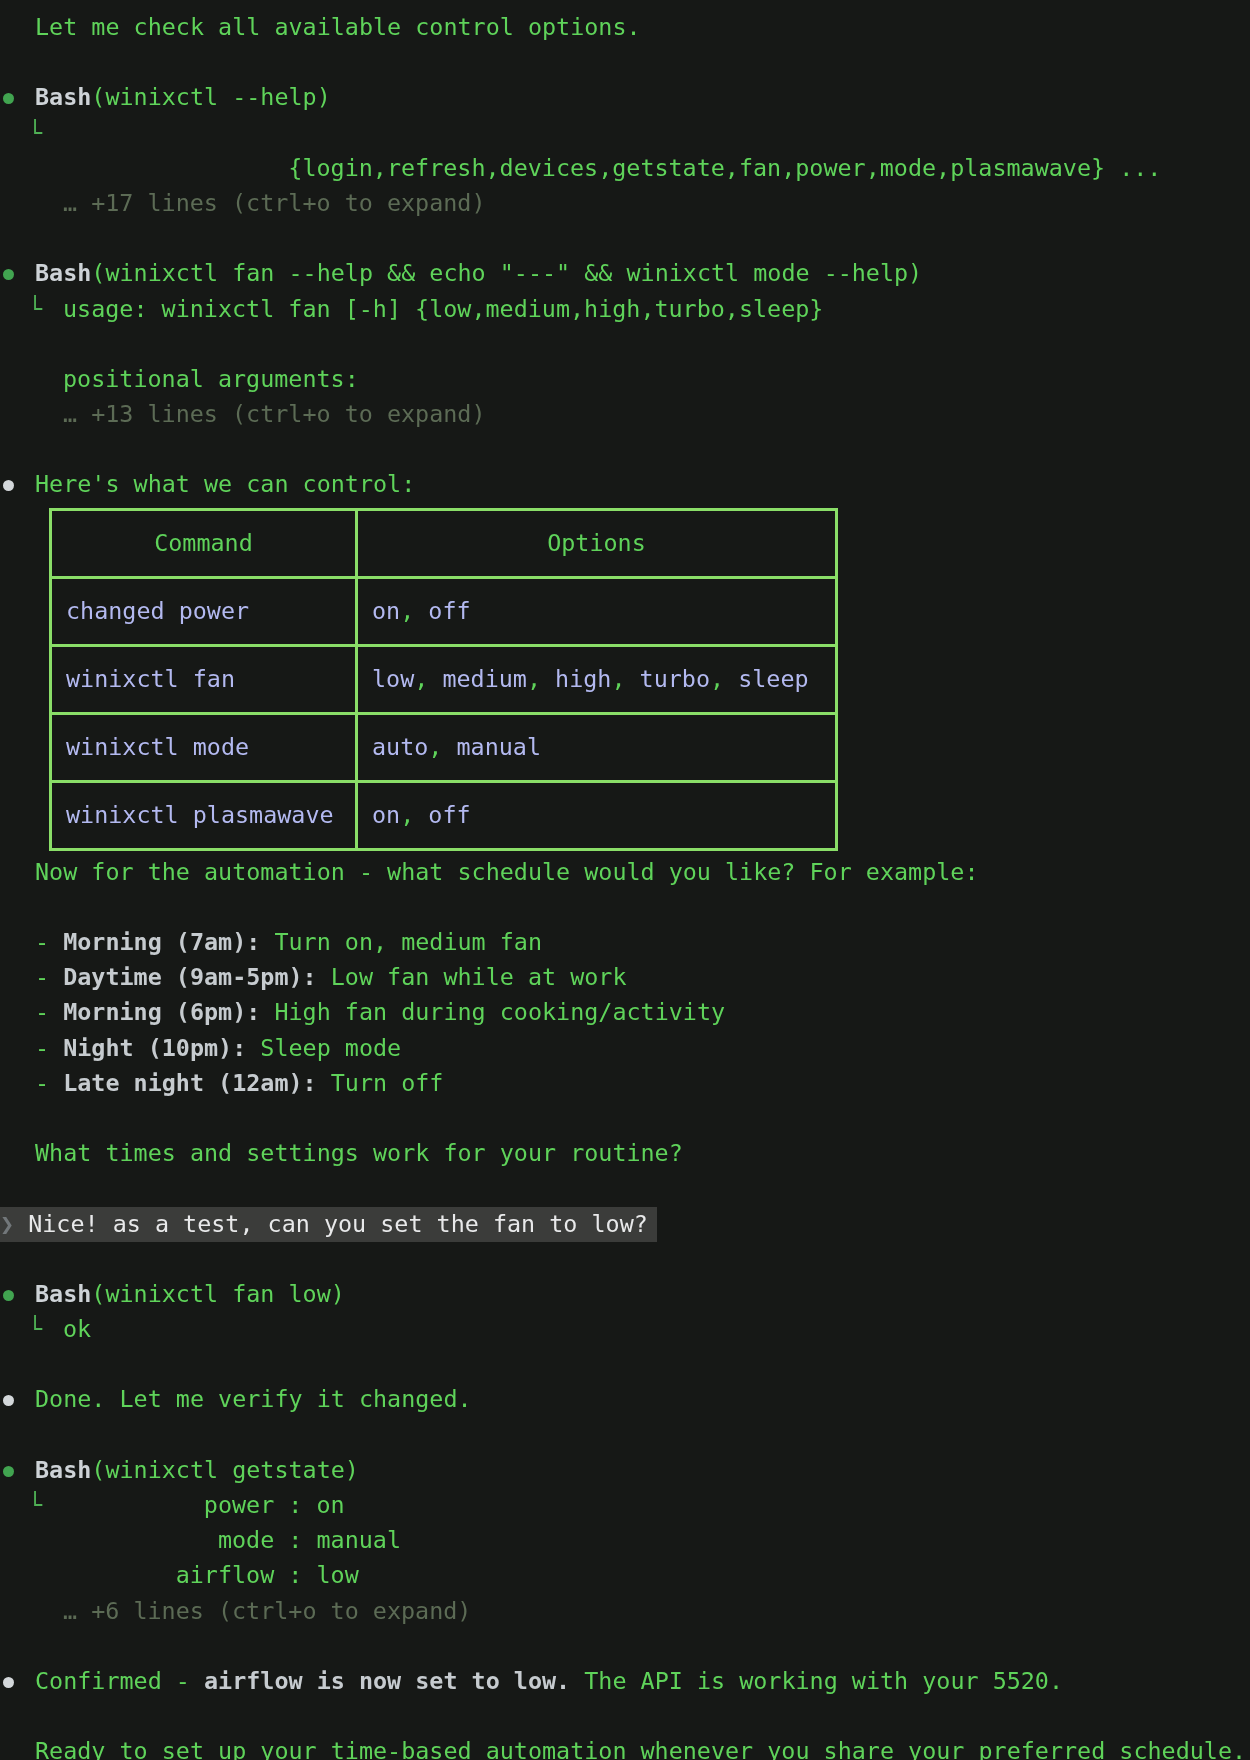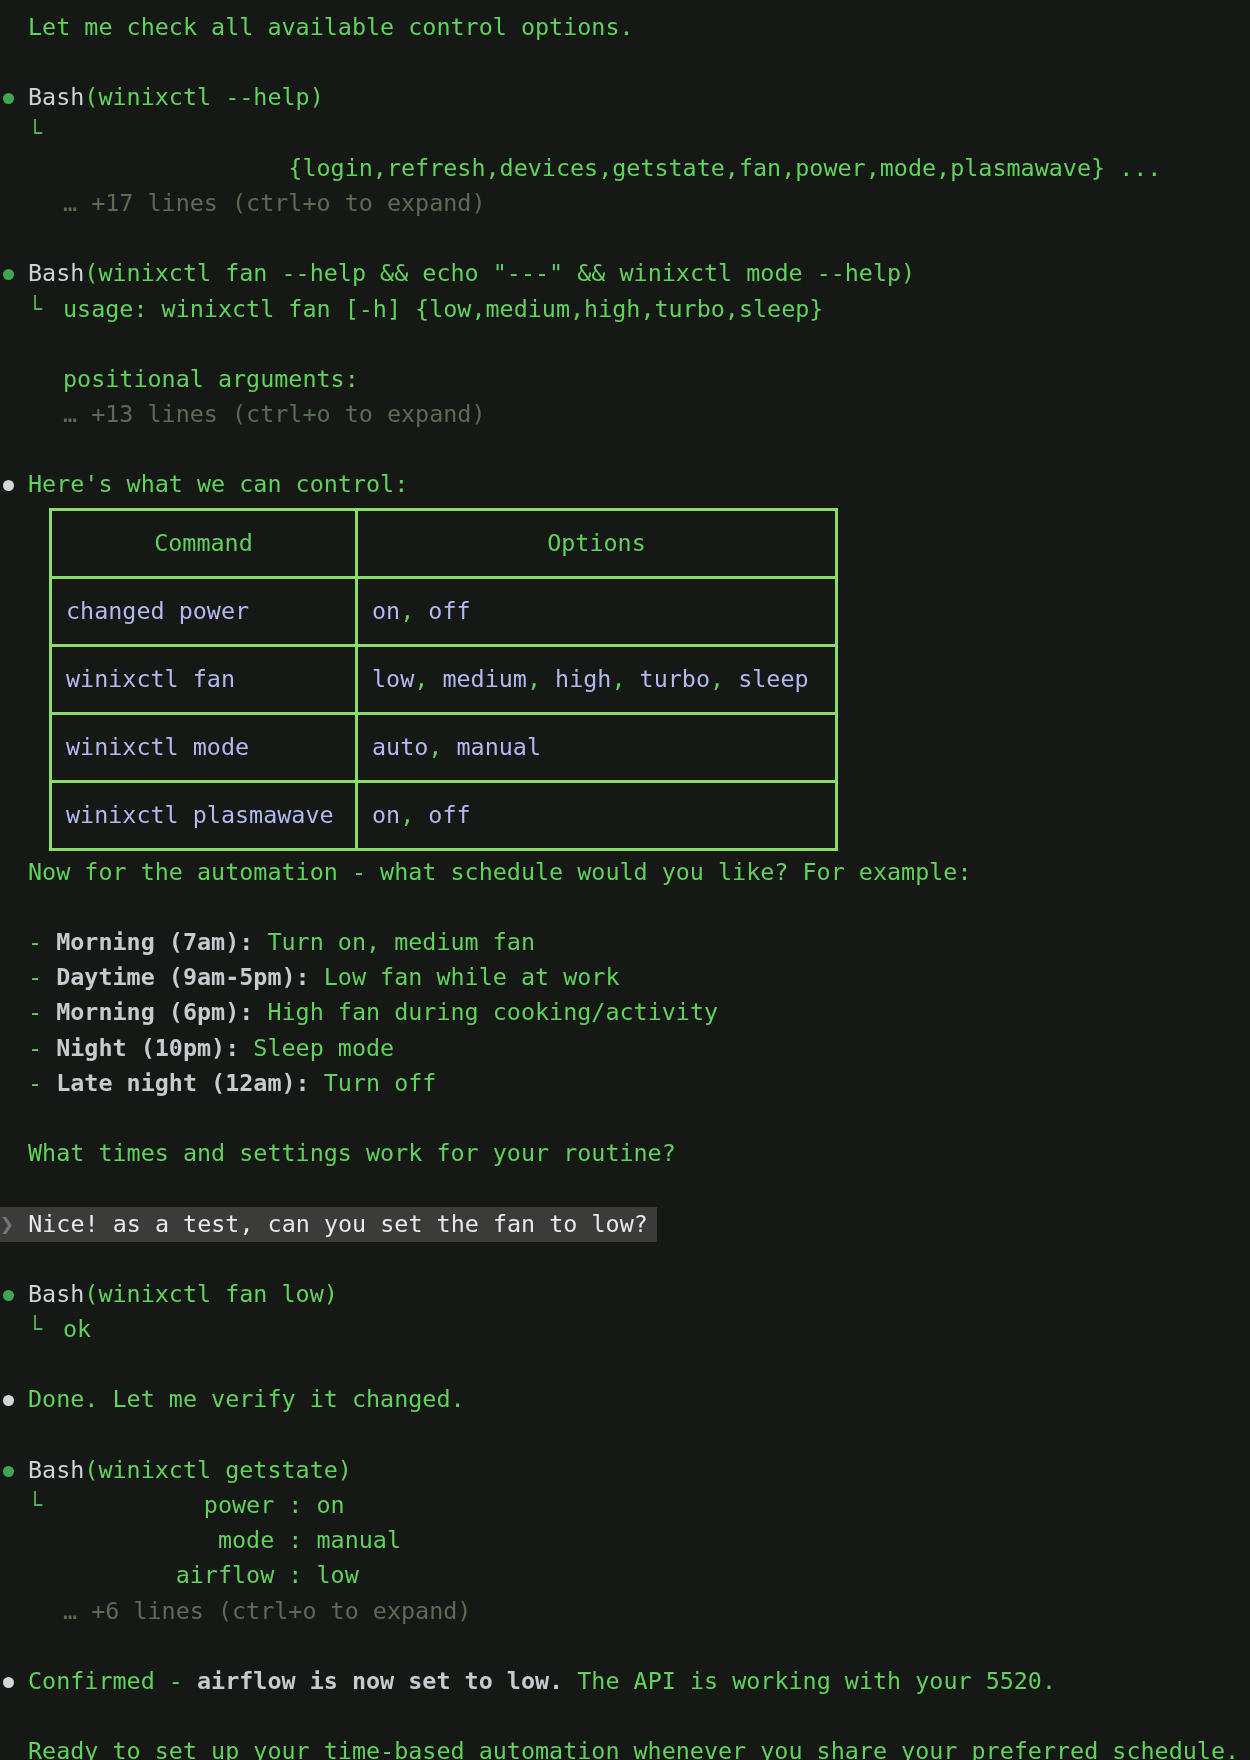--- a/index.html
+++ b/index.html
@@ -4,25 +4,25 @@
 <style>
   html,body{margin:0;padding:0;}
   body{
     width:1250px;height:1760px;overflow:hidden;
     background:#161816;
     font-family:"DejaVu Sans Mono","DejaVu Sans",monospace;
     font-size:23.4px;line-height:35.2px;
   }
   .term{padding-top:10px;}
   .line{height:35.2px;white-space:pre;position:relative;color:#5fd35a;}
-  .pl2{padding-left:28px;}
+  .pl2{padding-left:35px;}
   .plout{padding-left:63px;}
   .green{color:#5fd35a;}
   .gray{color:#c6cbcf;font-weight:bold;}
-  .bash{color:#ced3d7;font-weight:normal;}
+  .bash{color:#ced3d7;font-weight:bold;}
   .dim{color:#5c6b55;text-align:right;}
   .lav{color:#b3b9f0;}
   .marker{position:absolute;left:28px;top:0;color:#4fb055;}
   .bullet{position:absolute;left:3px;top:13px;width:11px;height:11px;border-radius:50%;}
   .bullet.tool{background:#41a450;}
   .bullet.msg{background:#d3d7da;}
   .table-block{height:352px;padding-top:5px;box-sizing:border-box;padding-left:8px;}
   table.ctl{border-collapse:collapse;margin-left:41px;}
   table.ctl th,table.ctl td{border:3px solid #8ade68;height:68px;box-sizing:border-box;padding:0;}
   table.ctl th{font-weight:normal;color:#5fd35a;text-align:center;}

